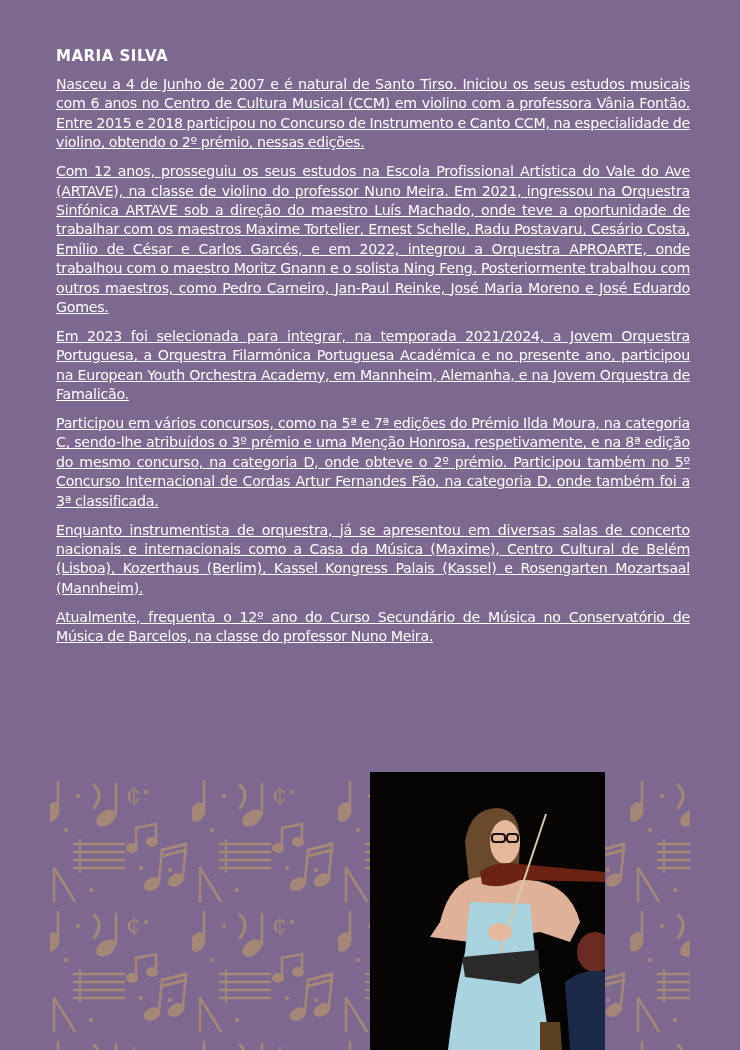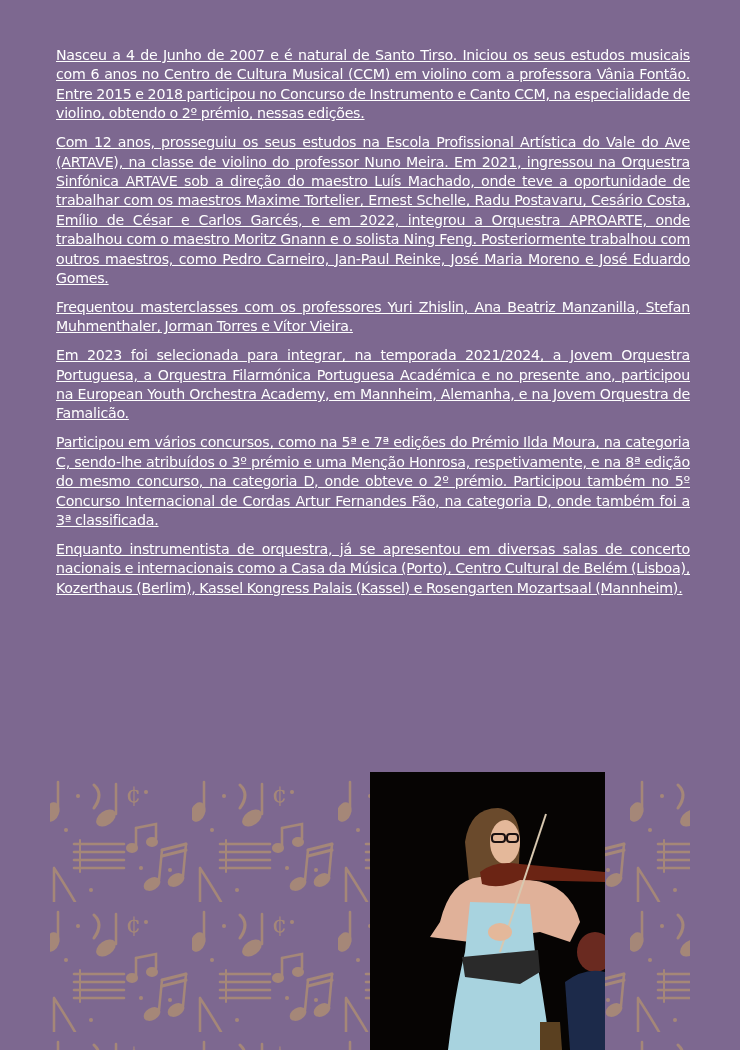--- a/index.html
+++ b/index.html
@@ -33,26 +33,27 @@
   .photo {
     position: absolute; left: 370px; top: 772px; width: 235px; height: 278px;
     background: #050302; overflow: hidden;
   }
   .photo svg { display: block; }
 </style>
 </head>
 <body>
 
 <div class="text-block">
+  <h1 class="name">MARIA SILVA</h1>
   <p class="para">Nasceu a 4 de Junho de 2007 e é natural de Santo Tirso. Iniciou os seus estudos musicais com 6 anos no Centro de Cultura Musical (CCM) em violino com a pro­fessora Vânia Fontão. Entre 2015 e 2018 participou no Concurso de Instrumento e Canto CCM, na especialidade de violino, obtendo o 2º prémio, nessas edições.</p>
   <p class="para">Com 12 anos, prosseguiu os seus estudos na Escola Profissional Artística do Vale do Ave (ARTAVE), na classe de violino do professor Nuno Meira. Em 2021, ingressou na Orquestra Sinfónica ARTAVE sob a direção do maestro Luís Machado, onde te­ve a oportunidade de trabalhar com os maestros Maxime Tortelier, Ernest Schelle, Radu Postavaru, Cesário Costa, Emílio de César e Carlos Garcés, e em 2022, inte­grou a Orquestra APROARTE, onde trabalhou com o maestro Moritz Gnann e o solista Ning Feng. Posteriormente trabalhou com outros maestros, como Pedro Car­neiro, Jan-Paul Reinke, José Maria Moreno e José Eduardo Gomes.</p>
-  <p class="para">Frequentou masterclasses com os professores Yuri Zhislin, Ana Beatriz Manza­nilla, Stefan Muhmenthaler, Jorman Torres e Vítor Vieira.</p>
   <p class="para">Em 2023 foi selecionada para integrar, na temporada 2021/2024, a Jovem Orquestra Portuguesa, a Orquestra Filarmónica Portuguesa Académica e no presente ano, participou na European Youth Orchestra Academy, em Man­nheim, Alemanha, e na Jovem Orquestra de Famalicão.</p>
   <p class="para">Participou em vários concursos, como na 5ª e 7ª edições do Prémio Ilda Mou­ra, na categoria C, sendo-lhe atribuídos o 3º prémio e uma Menção Honrosa, respetivamente, e na 8ª edição do mesmo concurso, na categoria D, onde ob­teve o 2º prémio. Participou também no 5º Concurso Internacional de Cordas Artur Fernandes Fão, na categoria D, onde também foi a 3ª classificada.</p>
-  <p class="para">Enquanto instrumentista de orquestra, já se apresentou em diversas salas de concerto nacionais e internacionais como a Casa da Música (Porto), Centro Cultural de Belém (Lisboa), Kozerthaus (Berlim), Kassel Kongress Palais (Kas­sel) e Rosengarten Mozartsaal (Mannheim).</p>
+  <p class="para">Enquanto instrumentista de orquestra, já se apresentou em diversas salas de concerto nacionais e internacionais como a Casa da Música (Maxime), Centro Cultural de Belém (Lisboa), Kozerthaus (Berlim), Kassel Kongress Palais (Kas­sel) e Rosengarten Mozartsaal (Mannheim).</p>
+  <p class="para">Atualmente, frequenta o 12º ano do Curso Secundário de Música no Conser­vatório de Música de Barcelos, na classe do professor Nuno Meira.</p>
 </div>
 
 <div class="pattern">
   <svg width="640" height="278" viewBox="0 0 640 278" xmlns="http://www.w3.org/2000/svg">
     <defs>
       <pattern id="notes" x="-4" y="0" width="146" height="130" patternUnits="userSpaceOnUse">
         <g fill="#a58778" stroke="#a58778" stroke-linecap="round">
 
           <ellipse cx="6" cy="40" rx="7" ry="10" transform="rotate(20 6 40)" stroke="none"></ellipse>
           <line x1="12" y1="40" x2="12" y2="10" stroke-width="2.5"></line>

